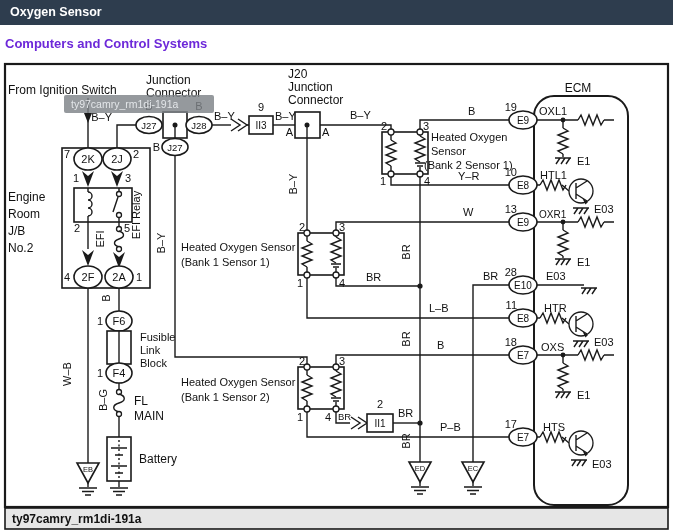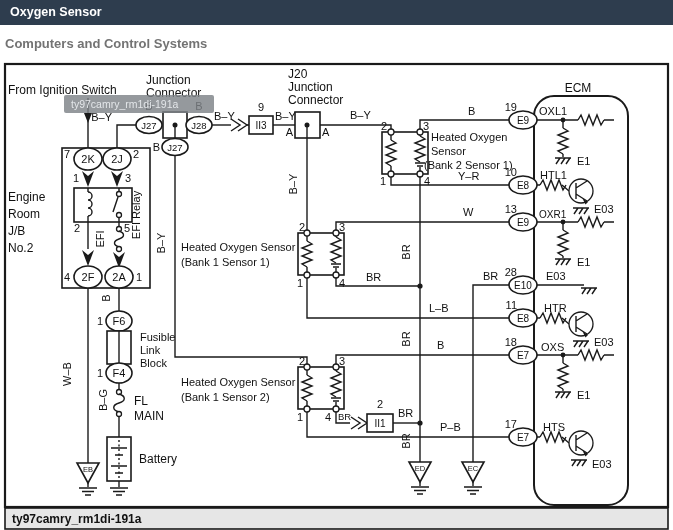--- a/index.html
+++ b/index.html
@@ -1,20 +1,20 @@
 <!DOCTYPE html>
 <html><head>
 <meta charset="utf-8">
 <style>
   html,body{margin:0;padding:0;background:#fff;}
   #stage{position:relative;width:673px;height:530px;background:#fff;overflow:hidden;
          font-family:"Liberation Sans",sans-serif;}
   #titlebar{position:absolute;left:0;top:0;width:673px;height:25px;background:#2e3d4e;}
   #titlebar .t{color:#fff;font-size:12.5px;font-weight:bold;line-height:25px;padding-left:10px;}
-  #subtitle{position:absolute;left:5px;top:36px;font-size:13px;font-weight:bold;color:#737373;}
+  #subtitle{position:absolute;left:5px;top:36px;font-size:13px;font-weight:bold;color:#6d28d9;}
   svg{position:absolute;left:0;top:0;}
   .ln{stroke:#1a1a1a;stroke-width:1.4;fill:none;}
   .bx{stroke:#1a1a1a;stroke-width:1.6;fill:#fff;}
   .bx2{stroke:#1a1a1a;stroke-width:2;fill:none;}
   .dot{fill:#1a1a1a;stroke:none;}
   .pin{stroke:#1a1a1a;stroke-width:1.3;fill:#fff;}
   .blk{fill:#1a1a1a;stroke:none;}
   text{fill:#111;font-size:11px;font-family:"Liberation Sans",sans-serif;}
   .t12{font-size:12px;}
   .t10{font-size:10px;}

